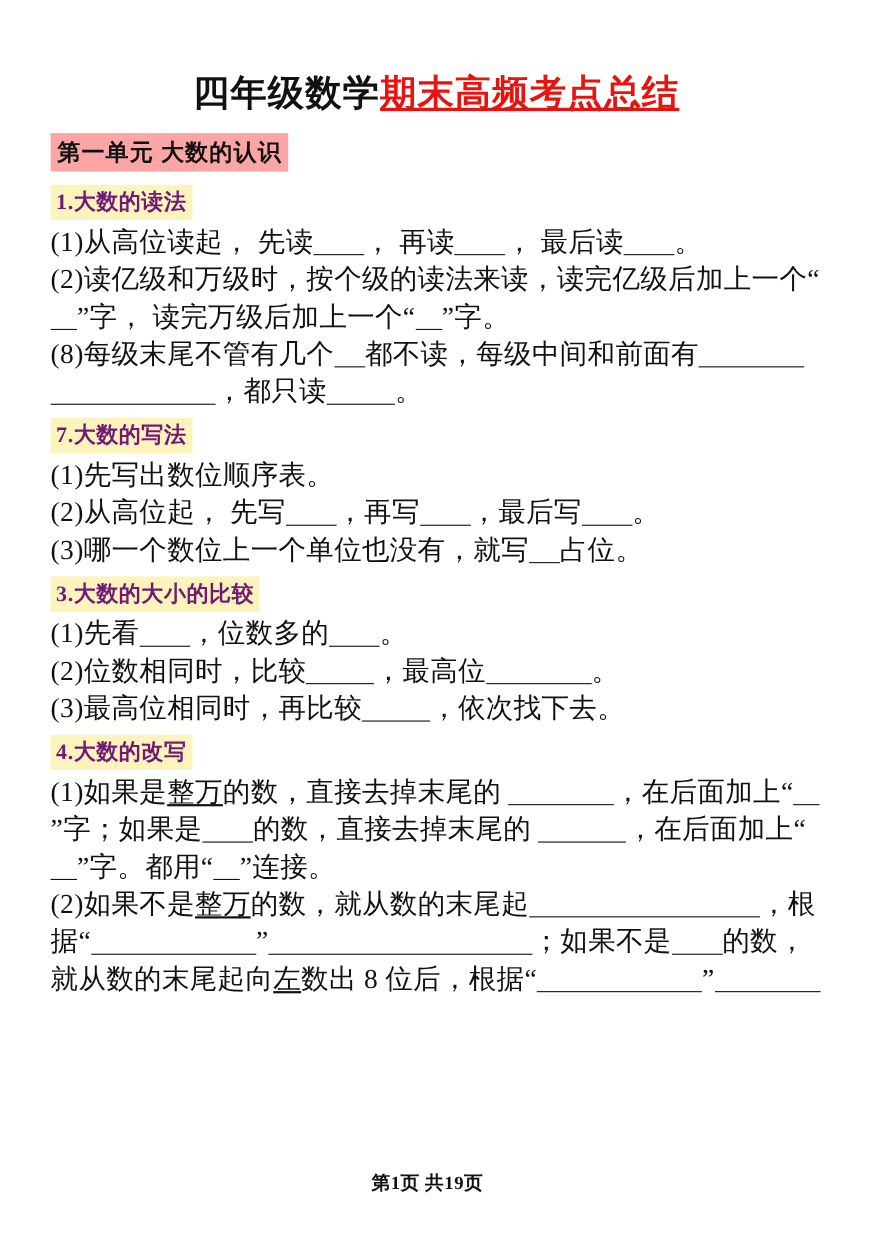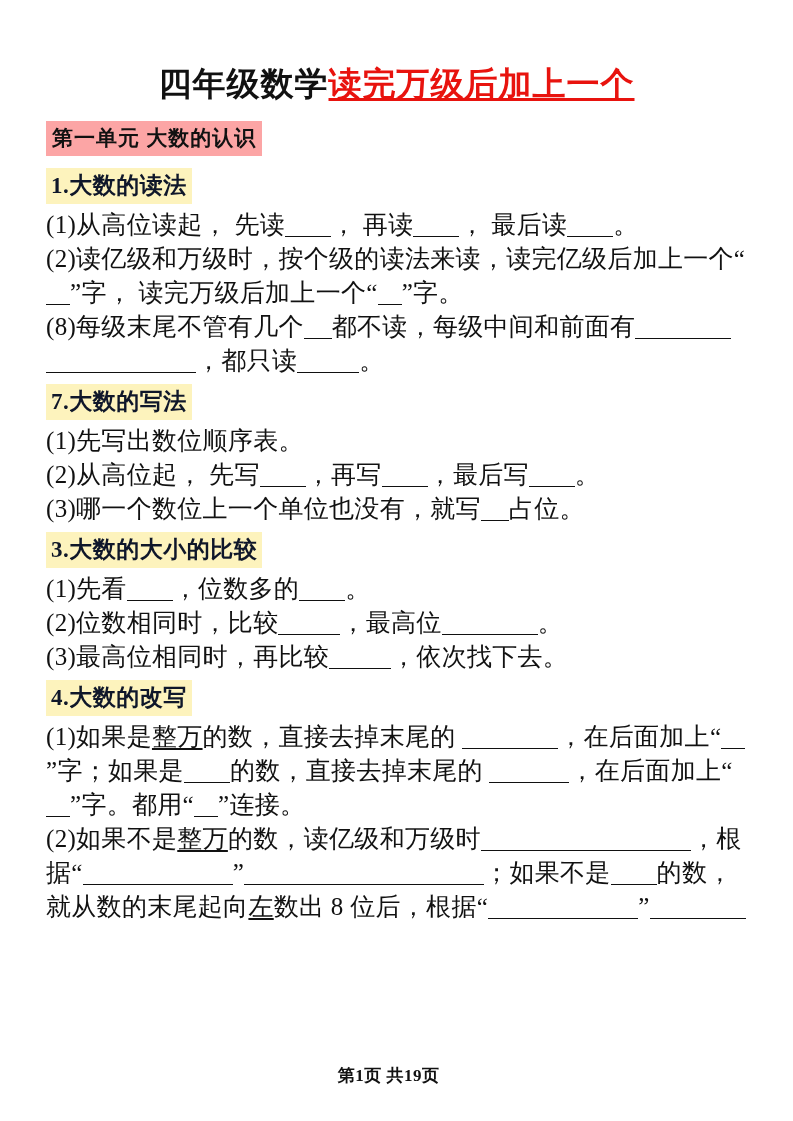--- a/index.html
+++ b/index.html
@@ -51,23 +51,23 @@
     color: #111111;
     padding: 3px 6px 4px 6px;
     margin: 4px 0 6px 0;
     letter-spacing: 1px;
   }
 
   
   .sub-head {
     display: inline-block;
     background: #fdf3bd;
-    color: #0f172a;
+    color: #701a75;
     font-weight: bold;
-    font-size: 23px;
+    font-size: 20px;
     padding: 2px 5px 3px 5px;
     margin: 12px 0 4px 0;
     letter-spacing: 0.5px;
   }
   .sub-head:first-of-type { margin-top: 6px; }
 
   
   .line {
     font-size: 25px;
     line-height: 34px;
@@ -117,21 +117,21 @@
     font-weight: bold;
     letter-spacing: 0.5px;
   }
 </style>
 </head>
 <body>
 
 <div class="page">
 
   <h1 class="title">
-    <span class="black">四年级数学</span><span class="red">读完万级后加上一个</span>
+    <span class="black">四年级数学</span><span class="red">期末高频考点总结</span>
   </h1>
 
   <div>
     <span class="unit-head">第一单元 大数的认识</span>
   </div>
 
   <div id="sections-root">
       <div><span class="sub-head">1.大数的读法</span></div>
       <p class="line"><span>(1)从高位读起，  先读</span><span class="u u1"></span><span>，  再读</span><span class="u u1"></span><span>，  最后读</span><span class="u u1"></span><span>。</span></p>
       <p class="line"><span>(2)读亿级和万级时，按个级的读法来读，读完亿级后加上一个“</span><span class="q-blank-sm"></span><span>”字，  读完万级后加上一个“</span><span class="q-blank-sm"></span><span>”字。</span></p>
@@ -139,17 +139,17 @@
       <div><span class="sub-head">7.大数的写法</span></div>
       <p class="line"><span>(1)先写出数位顺序表。</span></p>
       <p class="line"><span>(2)从高位起，  先写</span><span class="u u1"></span><span>，再写</span><span class="u u1"></span><span>，最后写</span><span class="u u1"></span><span>。</span></p>
       <p class="line"><span>(3)哪一个数位上一个单位也没有，就写</span><span class="u u9"></span><span>占位。</span></p>
       <div><span class="sub-head">3.大数的大小的比较</span></div>
       <p class="line"><span>(1)先看</span><span class="u u1"></span><span>，位数多的</span><span class="u u1"></span><span>。</span></p>
       <p class="line"><span>(2)位数相同时，比较</span><span class="u u2"></span><span>，最高位</span><span class="u u4"></span><span>。</span></p>
       <p class="line"><span>(3)最高位相同时，再比较</span><span class="u u2"></span><span>，依次找下去。</span></p>
       <div><span class="sub-head">4.大数的改写</span></div>
       <p class="line"><span>(1)如果是</span><span class="uw">整万</span><span>的数，直接去掉末尾的 </span><span class="u u4"></span><span>，在后面加上“</span><span class="q-blank-sm"></span><span>”字；如果是</span><span class="u u1"></span><span>的数，直接去掉末尾的 </span><span class="u u3"></span><span>，在后面加上“</span><span class="q-blank-sm"></span><span>”字。都用“</span><span class="q-blank-sm"></span><span>”连接。</span></p>
-      <p class="line"><span>(2)如果不是</span><span class="uw">整万</span><span>的数，读亿级和万级时</span><span class="u u8"></span><span>，根据“</span><span class="u u6"></span><span>”</span><span class="u u10"></span><span>；如果不是</span><span class="u u1"></span><span>的数，就从数的末尾起向</span><span class="uw">左</span><span>数出 8 位后，根据“</span><span class="u u6"></span><span>”</span><span class="u u4"></span></p>
+      <p class="line"><span>(2)如果不是</span><span class="uw">整万</span><span>的数，就从数的末尾起</span><span class="u u8"></span><span>，根据“</span><span class="u u6"></span><span>”</span><span class="u u10"></span><span>；如果不是</span><span class="u u1"></span><span>的数，就从数的末尾起向</span><span class="uw">左</span><span>数出 8 位后，根据“</span><span class="u u6"></span><span>”</span><span class="u u4"></span></p>
     </div>
 
   <div class="footer">第1页 共19页</div>
 </div>
 
 </body></html>

